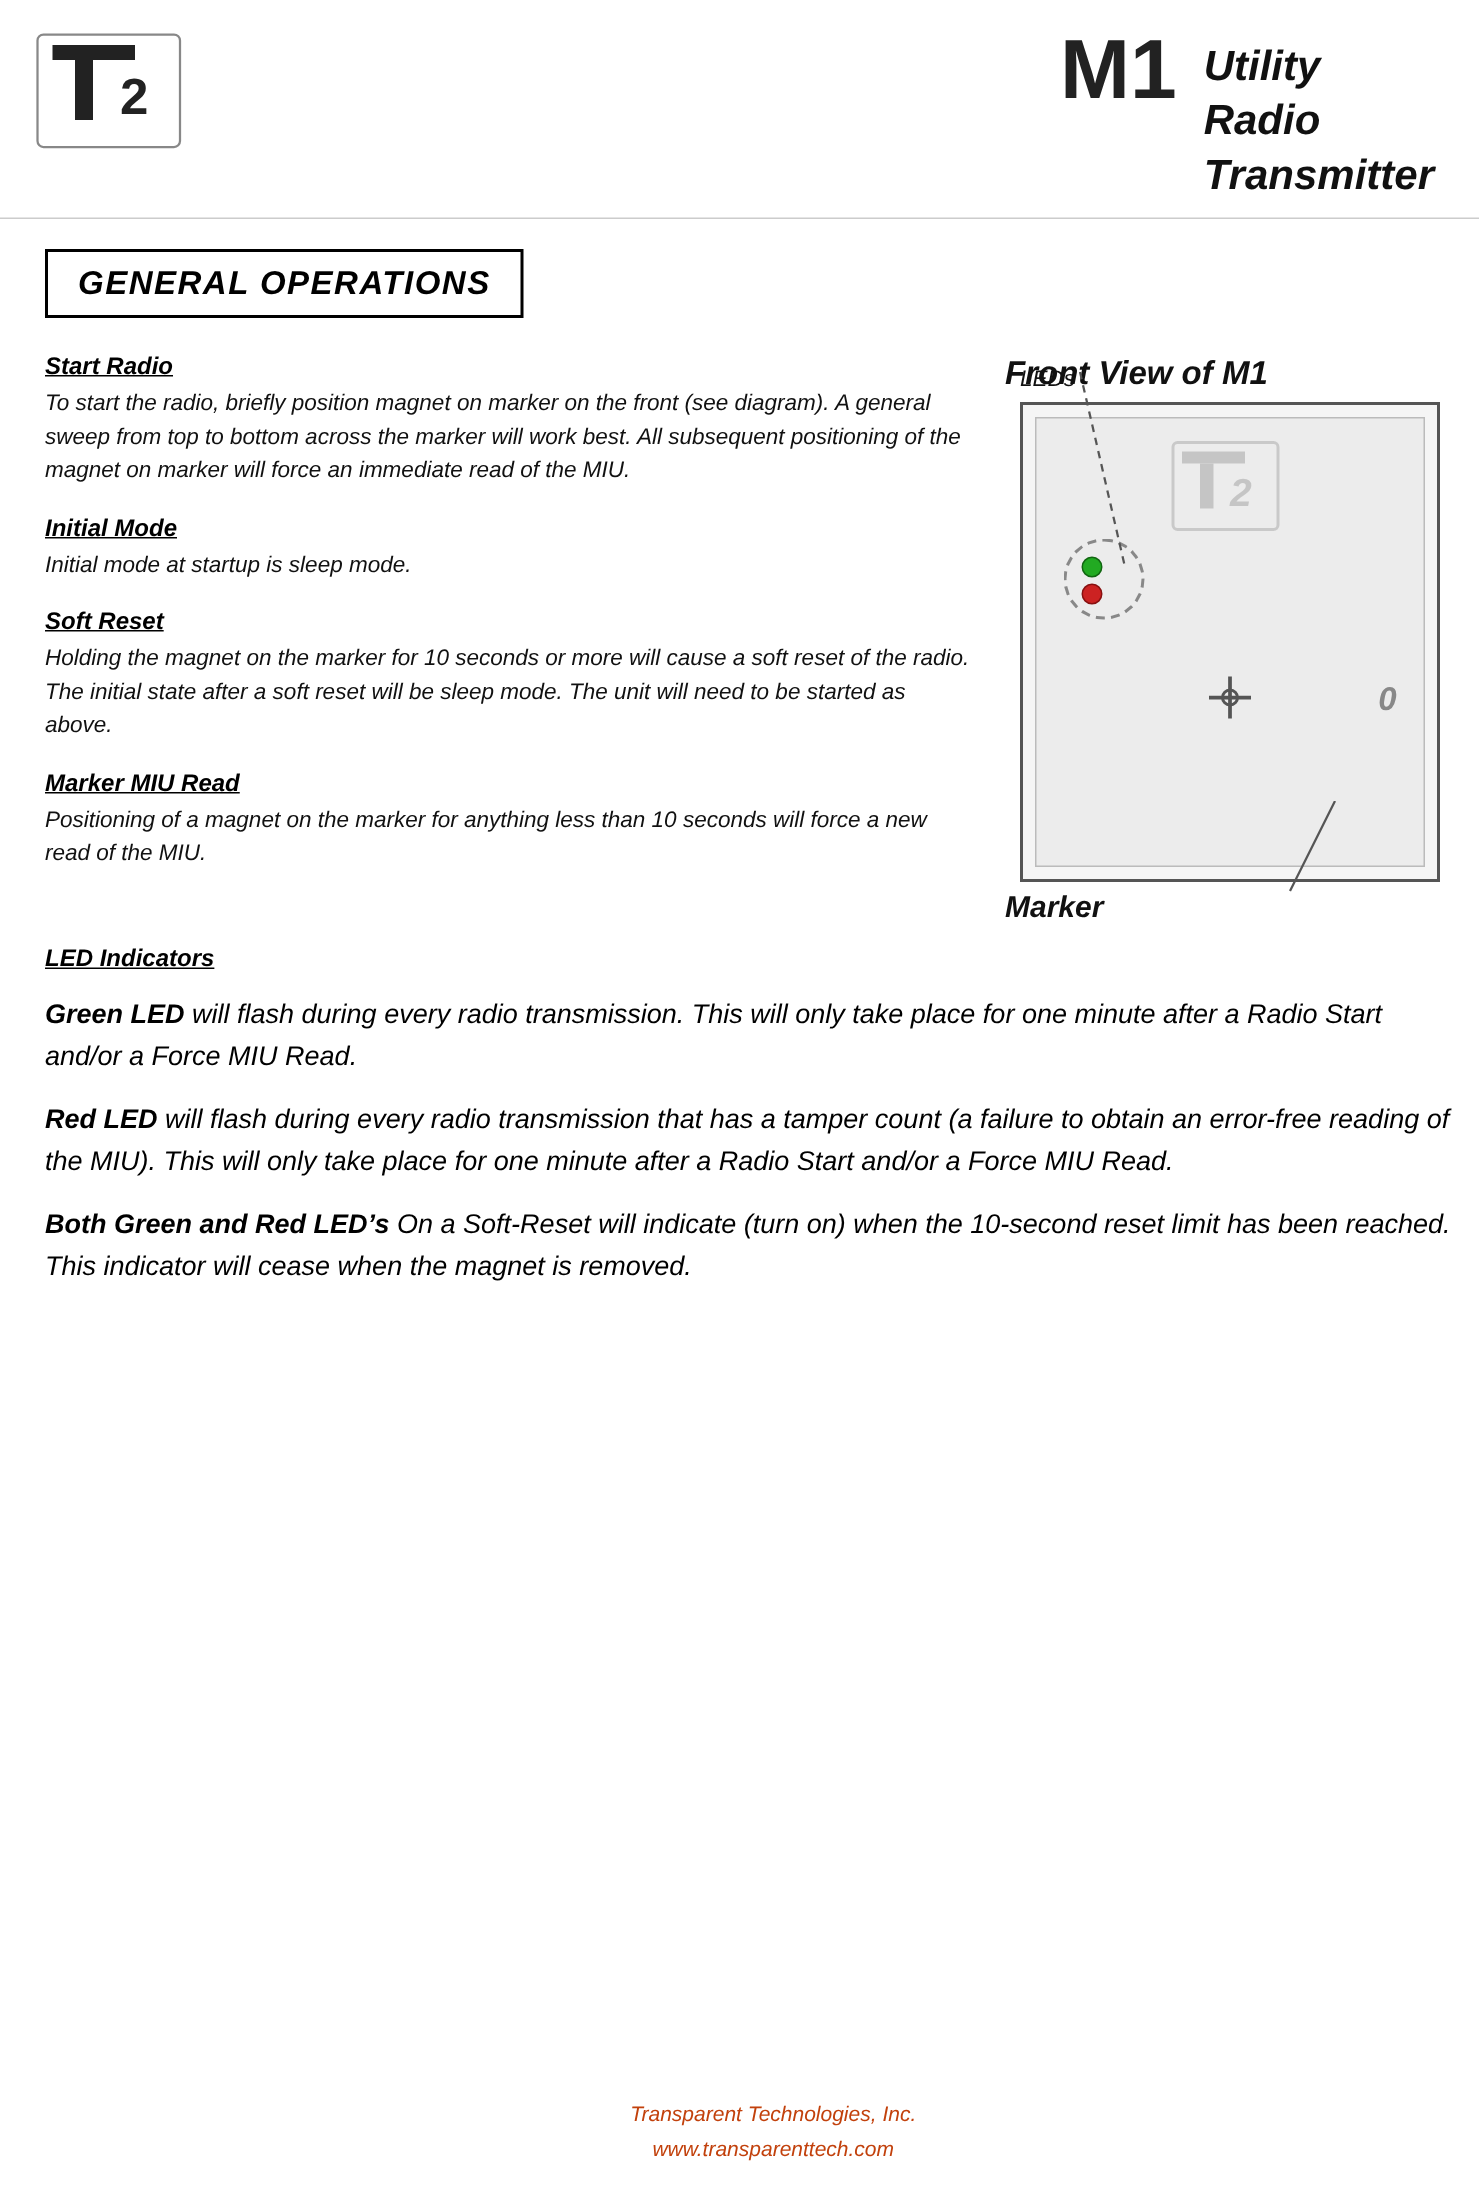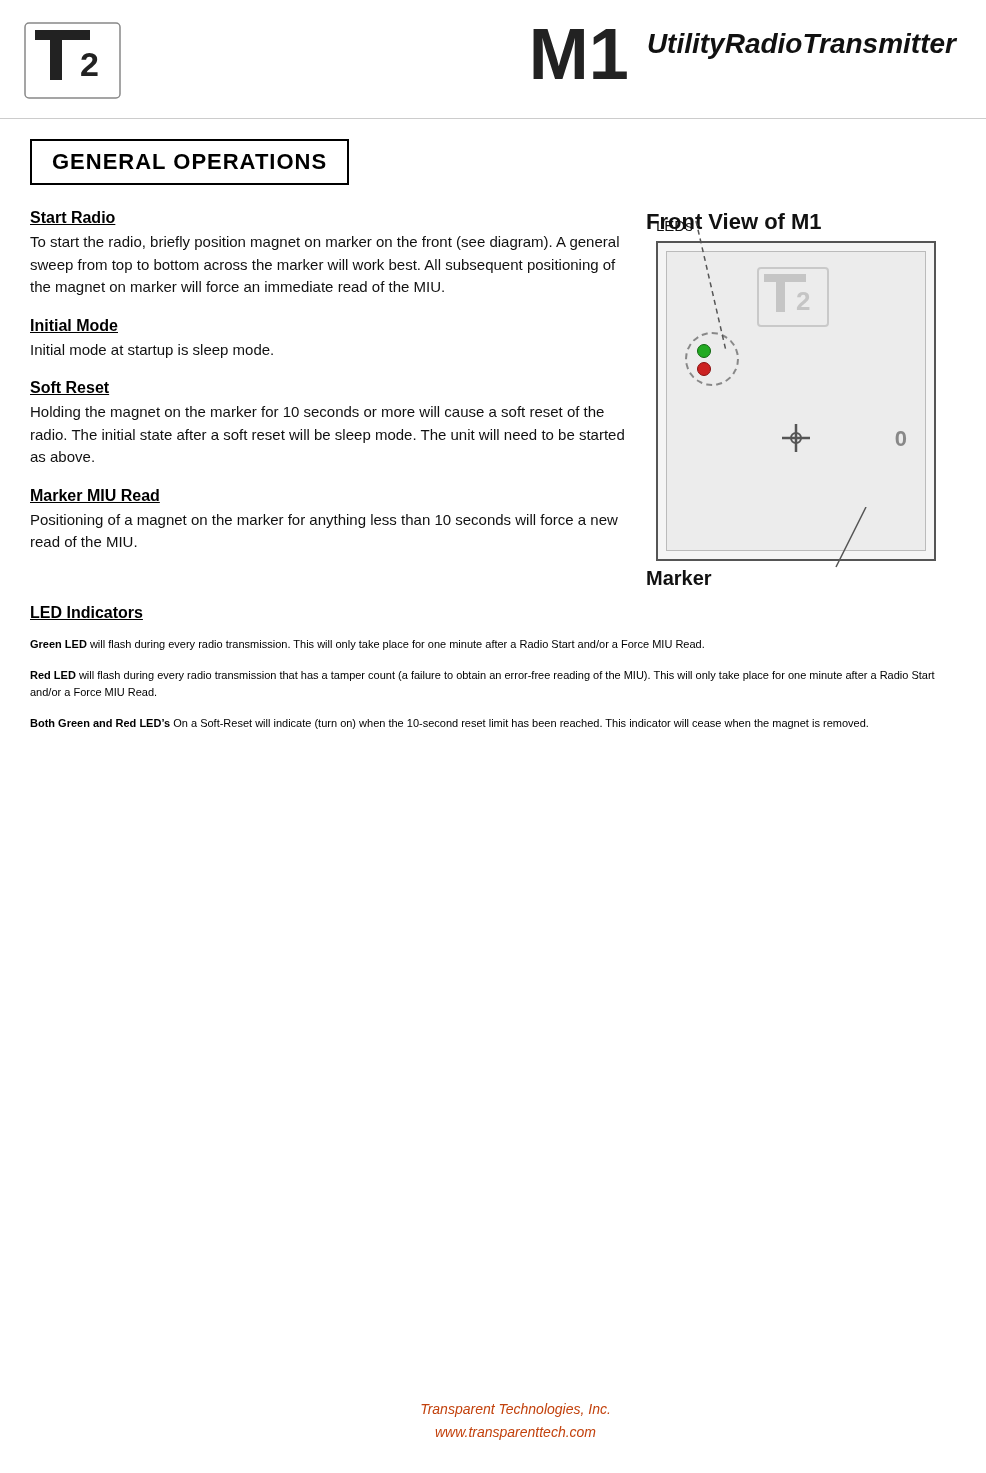--- a/index.html
+++ b/index.html
@@ -25,42 +25,43 @@
     .logo-svg {
       width: 110px;
       height: 90px;
     }
     .title-area {
       display: flex;
       align-items: flex-start;
       gap: 18px;
     }
     .m1-badge {
-      font-size: 72px;
+      font-size: 56px;
       font-weight: 900;
       font-family: Arial Black, Arial, sans-serif;
       color: #222;
       line-height: 1;
     }
     .product-title {
       display: flex;
-      flex-direction: row;
+      flex-direction: column;
       justify-content: space-between;
       padding-top: 8px;
     }
     .product-title span {
       font-size: 28px;
       font-weight: bold;
       font-style: italic;
       color: #111;
       line-height: 1.3;
     }
 
     .main-content {
-      padding: 20px 40px 30px 30px;
+      padding: 20px 16px 30px 30px;
+      font-style: italic;
     }
 
     .section-heading-box {
       border: 2px solid #000;
       display: inline-block;
       padding: 8px 20px;
       margin-bottom: 24px;
     }
     .section-heading-box h1 {
       font-size: 22px;
@@ -117,21 +118,21 @@
     .lower-section {
       margin-top: 14px;
     }
     .led-indicators-title {
       font-size: 16px;
       font-weight: bold;
       text-decoration: underline;
       margin-bottom: 14px;
     }
     .led-para {
-      font-size: 11px;
+      font-size: 18px;
       line-height: 1.55;
       margin-bottom: 14px;
     }
     .led-para strong {
       font-weight: bold;
     }
 
     .footer {
       position: absolute;
       bottom: 30px;

